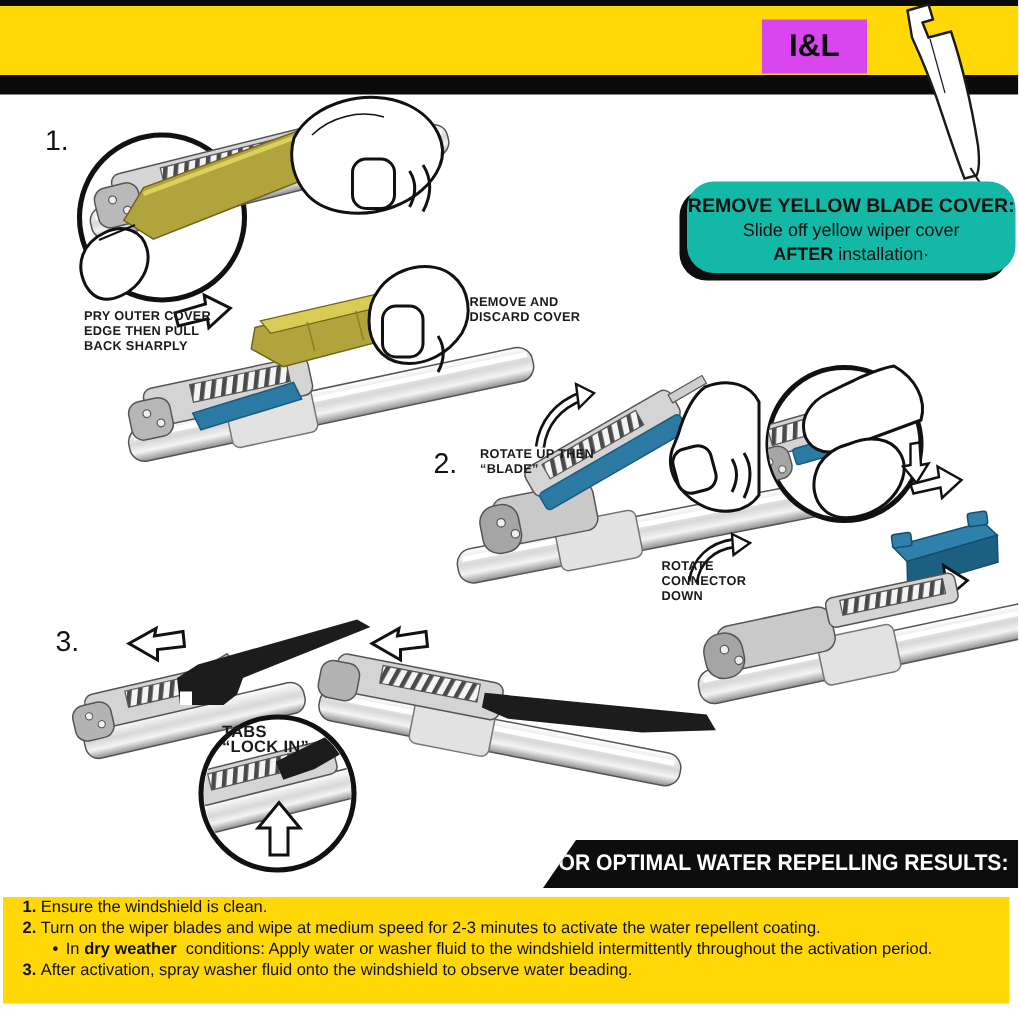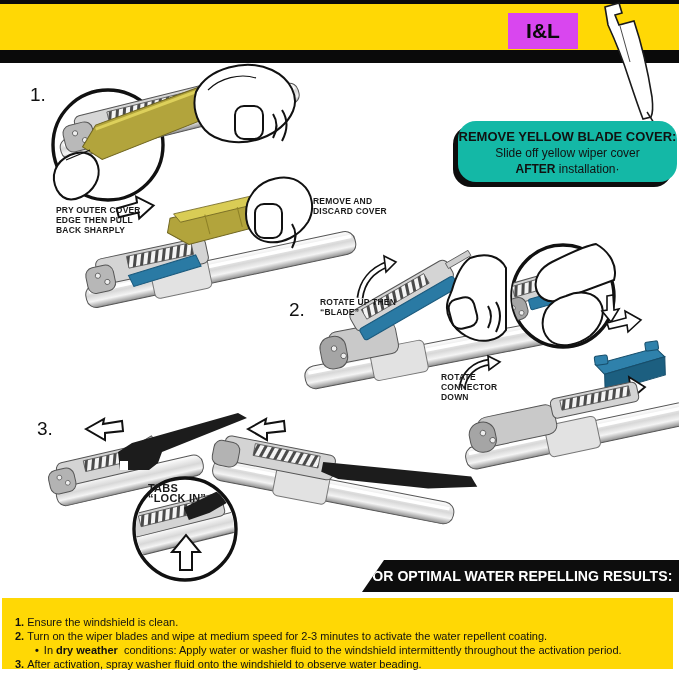--- a/index.html
+++ b/index.html
@@ -31,21 +31,21 @@
   #callout .t{font-size:13px;font-weight:700;margin-top:8px;}
   #callout .l{font-size:12px;margin-top:2px;}
   
   #banner{left:362px;top:560px;width:317px;height:32px;background:#0d0d0d;z-index:4;
      -webkit-clip-path:polygon(22px 0,100% 0,100% 100%,0 100%);
      clip-path:polygon(22px 0,100% 0,100% 100%,0 100%);}
   #banner span{position:absolute;right:7px;top:0;line-height:32px;color:#fff;font-size:15px;
      font-weight:700;white-space:nowrap;display:inline-block;transform:scaleX(.94);transform-origin:right center;}
   
   #ybox{left:2px;top:598px;width:671px;height:71px;background:#ffd805;z-index:4;
-     color:#111;font-size:11px;line-height:14px;padding:17px 6px 0 13px;box-sizing:border-box;}
+     color:#111;font-size:11px;line-height:14px;padding:0 6px 0 13px;box-sizing:border-box;}
   .fl b{margin-right:3px;}
   .fl .blt{margin-right:5px;}
   .ind{margin-left:20px;}
   #art{position:absolute;left:0;top:0;z-index:2;pointer-events:none;}
 </style>
 </head>
 <body>
 
 <div id="page">
 

